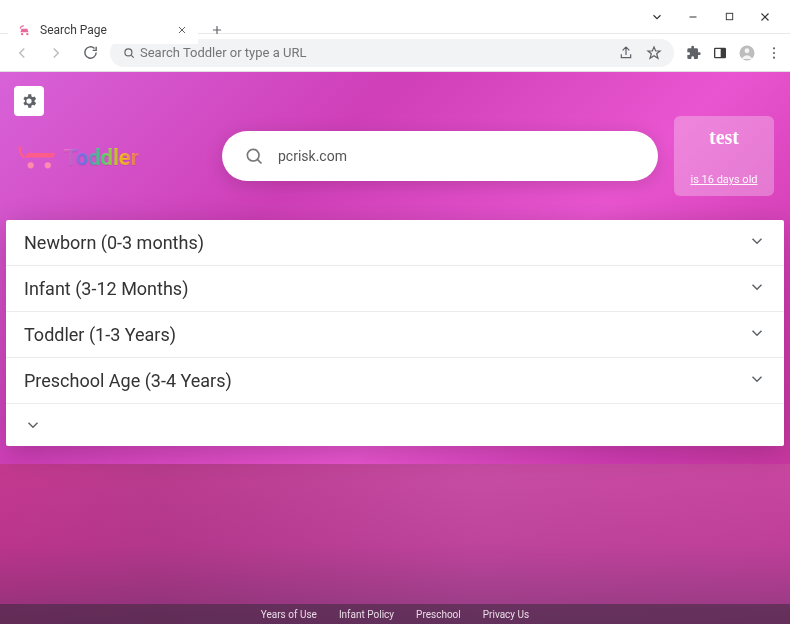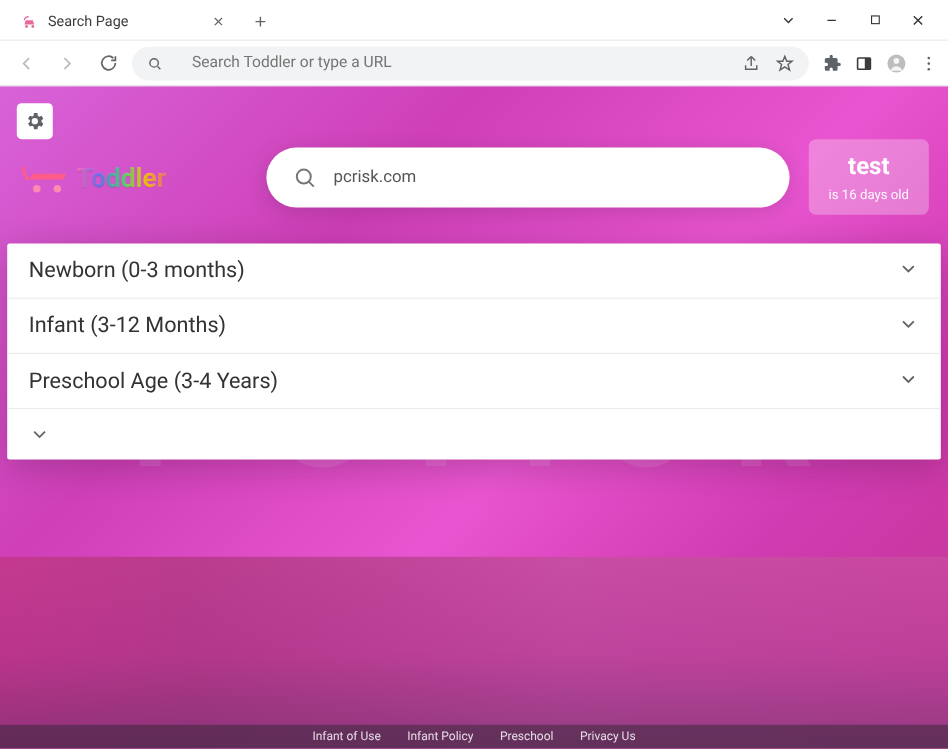--- a/index.html
+++ b/index.html
@@ -4,54 +4,54 @@
 <style>
 * { margin: 0; padding: 0; box-sizing: border-box; font-family: -apple-system, BlinkMacSystemFont, "Segoe UI", Roboto, Arial, sans-serif; }
 body { width: 790px; height: 624px; background: #fff; overflow: hidden; position: relative; }
 
 
 .window-titlebar { height: 34px; background: #fff; display: flex; align-items: center; justify-content: flex-end; border-bottom: 1px solid #e8e8e8; }
 .window-controls { display: flex; gap: 22px; padding-right: 18px; align-items: center; }
 .win-ctrl { width: 14px; height: 14px; display: flex; align-items: center; justify-content: center; color: #333; }
 
 
-.tab-strip { position: absolute; top: 4px; left: 8px; display: flex; align-items: center; }
+.tab-strip { position: absolute; top: 16px; left: 8px; display: flex; align-items: center; }
 .tab { height: 28px; display: flex; align-items: center; background: #fff; border-radius: 8px 8px 0 0; padding: 0 10px; gap: 8px; min-width: 190px; }
 .tab-favicon { width: 14px; height: 14px; }
 .tab-title { font-size: 12px; color: #3c3c3c; flex: 1; }
 .tab-close { width: 12px; height: 12px; color: #5f6368; }
 .new-tab { width: 26px; height: 26px; display: flex; align-items: center; justify-content: center; color: #5f6368; margin-left: 6px; }
 
 
 .toolbar { height: 38px; background: #fff; display: flex; align-items: center; padding: 0 8px; gap: 6px; border-bottom: 1px solid #e0e0e0; }
 .tool-btn { width: 28px; height: 28px; display: flex; align-items: center; justify-content: center; border-radius: 50%; color: #5f6368; }
 .tool-btn.disabled { color: #bdbdbd; }
-.omnibox { flex: 1; height: 28px; background: #f1f3f4; border-radius: 14px; display: flex; align-items: center; padding: 0 12px; gap: 24px; }
+.omnibox { flex: 1; height: 28px; background: #f1f3f4; border-radius: 14px; display: flex; align-items: center; padding: 0 12px; gap: 4px; }
 .omnibox input { flex: 1; border: none; background: transparent; font-size: 13px; color: #5f6368; outline: none; }
 .omnibox-right { display: flex; align-items: center; gap: 12px; }
 .toolbar-right { display: flex; align-items: center; gap: 10px; padding-left: 6px; }
 
 
 .page { position: relative; height: 552px; background: linear-gradient(135deg, #d862d8 0%, #cf3fb8 30%, #e955d0 55%, #d13bb3 75%, #c33590 100%); overflow: hidden; }
 .page::after { content: ""; position: absolute; left: 0; right: 0; bottom: 0; height: 160px; background: linear-gradient(180deg, rgba(200,50,170,0) 0%, rgba(160,40,130,0.25) 50%, rgba(80,40,90,0.45) 100%), linear-gradient(90deg, #c43990 0%, #b93c8e 20%, #c84da4 60%, #c947a0 100%); mix-blend-mode: normal; pointer-events: none; }
 .watermark { position: absolute; left: 50%; top: 50%; transform: translate(-50%, -50%); font-size: 120px; font-weight: 700; color: rgba(255,255,255,0.1); letter-spacing: 6px; pointer-events: none; white-space: nowrap; }
 
 .settings-chip { position: absolute; top: 14px; left: 14px; width: 30px; height: 30px; background: #fff; border-radius: 4px; display: flex; align-items: center; justify-content: center; color: #5f6368; z-index: 2; }
 
 .hero { position: relative; display: flex; align-items: center; padding: 44px 16px 24px 16px; gap: 16px; z-index: 2; }
 .logo-wrap { width: 190px; display: flex; flex-direction: row; align-items: flex-end; }
 .logo-cart { width: 48px; height: 28px; }
 .logo-text { font-size: 22px; font-weight: 700; margin-top: 2px; background: linear-gradient(90deg, #ff6ec4, #7873f5, #4ade80, #facc15, #fb7185); -webkit-background-clip: text; background-clip: text; color: transparent; text-shadow: 0 1px 0 rgba(0,0,0,0.08); }
 
 .searchbar { flex: 1; height: 50px; background: #fff; border-radius: 25px; display: flex; align-items: center; padding: 0 22px; gap: 14px; box-shadow: 0 4px 18px rgba(0,0,0,0.15); }
 .searchbar input { flex: 1; border: none; outline: none; font-size: 14px; color: #555; }
 
 .info-card { width: 100px; background: rgba(255,255,255,0.28); border-radius: 6px; padding: 10px 6px; text-align: center; color: #fff; }
-.info-card .name { font-size: 20px; font-weight: 700; }
-.info-card .age { font-size: 11px; margin-top: 6px; opacity: 0.95; }
+.info-card .name { font-size: 20px; font-weight: 700; font-family: Liberation Serif, serif; }
+.info-card .age { font-size: 11px; margin-top: 24px; opacity: 0.95; text-decoration: underline; }
 
 .accordion { position: relative; z-index: 2; background: #fff; margin: 0 6px; border-radius: 2px; box-shadow: 0 6px 30px rgba(0,0,0,0.2); }
 .acc-item { display: flex; align-items: flex-start; justify-content: space-between; padding: 12px 18px; border-bottom: 1px solid #ececec; }
 .acc-item:last-child { border-bottom: none; }
 .acc-label { font-size: 18px; color: #333; }
 .acc-chevron { color: #5f6368; }
 
 .footer { position: absolute; bottom: 0; left: 0; right: 0; height: 20px; background: rgba(60,40,60,0.55); display: flex; align-items: center; justify-content: center; gap: 22px; z-index: 3; }
 .footer a { font-size: 10px; color: #e8dce6; }
 
@@ -225,35 +225,43 @@
     </div>
     <div class="acc-item">
       <span class="acc-label">Infant (3-12 Months)</span>
       <span class="acc-chevron">
           <svg viewBox="0 0 24 24" width="18" height="18">
             <path fill="none" stroke="currentColor" stroke-width="2" d="M6 9l6 6 6-6"></path>
           </svg>
         </span>
     </div>
     <div class="acc-item">
+      <span class="acc-label">Toddler (1-3 Years)</span>
+      <span class="acc-chevron">
+          <svg viewBox="0 0 24 24" width="18" height="18">
+            <path fill="none" stroke="currentColor" stroke-width="2" d="M6 9l6 6 6-6"></path>
+          </svg>
+        </span>
+    </div>
+    <div class="acc-item">
       <span class="acc-label">Preschool Age (3-4 Years)</span>
       <span class="acc-chevron">
           <svg viewBox="0 0 24 24" width="18" height="18">
             <path fill="none" stroke="currentColor" stroke-width="2" d="M6 9l6 6 6-6"></path>
           </svg>
         </span>
     </div>
     <div class="acc-item">
       <span class="acc-chevron">
           <svg viewBox="0 0 24 24" width="18" height="18">
             <path fill="none" stroke="currentColor" stroke-width="2" d="M6 9l6 6 6-6"></path>
           </svg>
         </span>
     </div>
   </div>
 
   <div class="footer">
-    <a>Infant of Use</a>
+    <a>Years of Use</a>
     <a>Infant Policy</a>
     <a>Preschool</a>
     <a>Privacy Us</a>
   </div>
 </div>
 
 </body></html>

